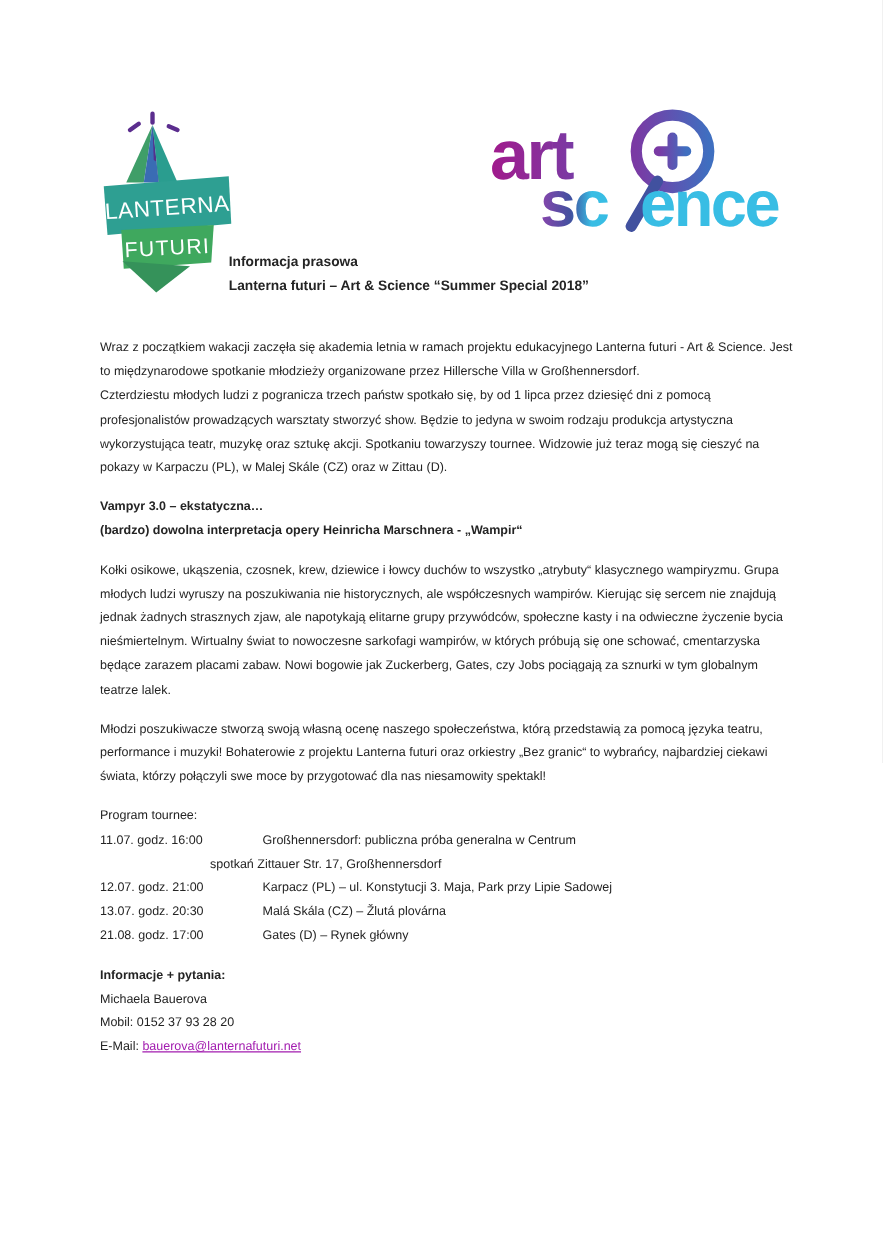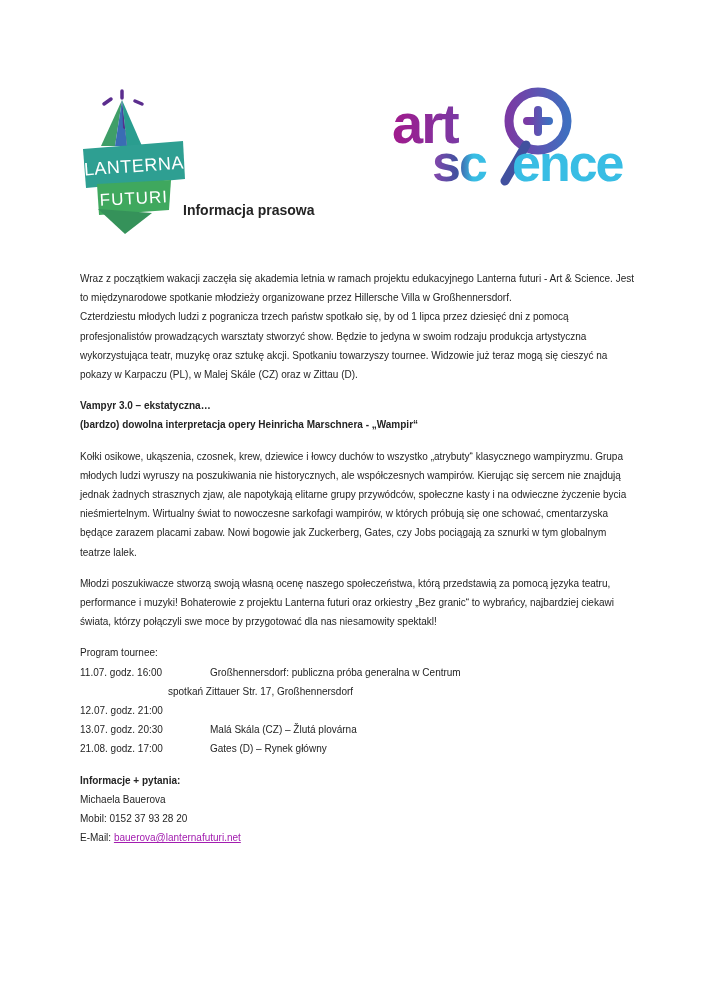--- a/index.html
+++ b/index.html
@@ -16,21 +16,21 @@
 
   
   .lanterna-logo { position: absolute; left: 82px; top: 88px; }
   .artscience-logo { position: absolute; left: 392px; top: 85px; }
 
   
   .press-header {
     position: absolute;
     left: 183px;
     top: 201px;
-    font-size: 14px;
+    font-size: 11px;
     line-height: 19.2px;
     font-weight: bold;
     white-space: nowrap;
   }
 
   
   .doc-body {
     position: absolute;
     left: 80px;
     top: 269px;
@@ -116,20 +116,21 @@
         <path d="M146 25 v22 M135 36 h22" stroke="url(#gCircle)" stroke-width="8" stroke-linecap="round" fill="none"></path>
         <line x1="134" y1="60" x2="113" y2="96" stroke="#41519f" stroke-width="9" stroke-linecap="round"></line>
       </g>
       <text x="40" y="96" font-size="52" font-weight="bold" letter-spacing="-2" fill="url(#gScience)">sc</text>
       <text x="120" y="96" font-size="52" font-weight="bold" letter-spacing="-2" fill="#38bde4">ence</text>
     </svg>
   </div>
 
   <div class="press-header">
     <div>Informacja prasowa</div>
+    <div>Lanterna futuri – Art &amp; Science “Summer Special 2018”</div>
   </div>
 
   <div class="doc-body">
 
     <div class="block">
       <p>Wraz z początkiem wakacji zaczęła się akademia letnia w ramach projektu edukacyjnego Lanterna futuri - Art &amp; Science. Jest to międzynarodowe spotkanie młodzieży organizowane przez Hillersche Villa w Großhennersdorf.</p>
       <p>Czterdziestu młodych ludzi z pogranicza trzech państw spotkało się, by od 1 lipca przez dziesięć dni z pomocą profesjonalistów prowadzących warsztaty stworzyć show. Będzie to jedyna w swoim rodzaju produkcja artystyczna wykorzystująca teatr, muzykę oraz sztukę akcji. Spotkaniu towarzyszy tournee. Widzowie już teraz mogą się cieszyć na pokazy w Karpaczu (PL), w Malej Skále (CZ) oraz w Zittau (D).</p>
     </div>
 
     <div class="block bold">
@@ -147,20 +148,21 @@
 
     <div class="block">
       <div>Program tournee:</div>
       <div class="program-row">
         <span class="program-time">11.07. godz. 16:00</span>
         <span class="program-desc">Großhennersdorf: publiczna próba generalna w Centrum</span>
       </div>
       <div class="program-cont">spotkań Zittauer Str. 17, Großhennersdorf</div>
       <div class="program-row">
         <span class="program-time">12.07. godz. 21:00</span>
+        <span class="program-desc">Karpacz (PL) – ul. Konstytucji 3. Maja, Park przy Lipie Sadowej</span>
       </div>
       <div class="program-row">
         <span class="program-time">13.07. godz. 20:30</span>
         <span class="program-desc">Malá Skála (CZ) – Žlutá plovárna</span>
       </div>
       <div class="program-row">
         <span class="program-time">21.08. godz. 17:00</span>
         <span class="program-desc">Gates (D) – Rynek główny</span>
       </div>
     </div>

